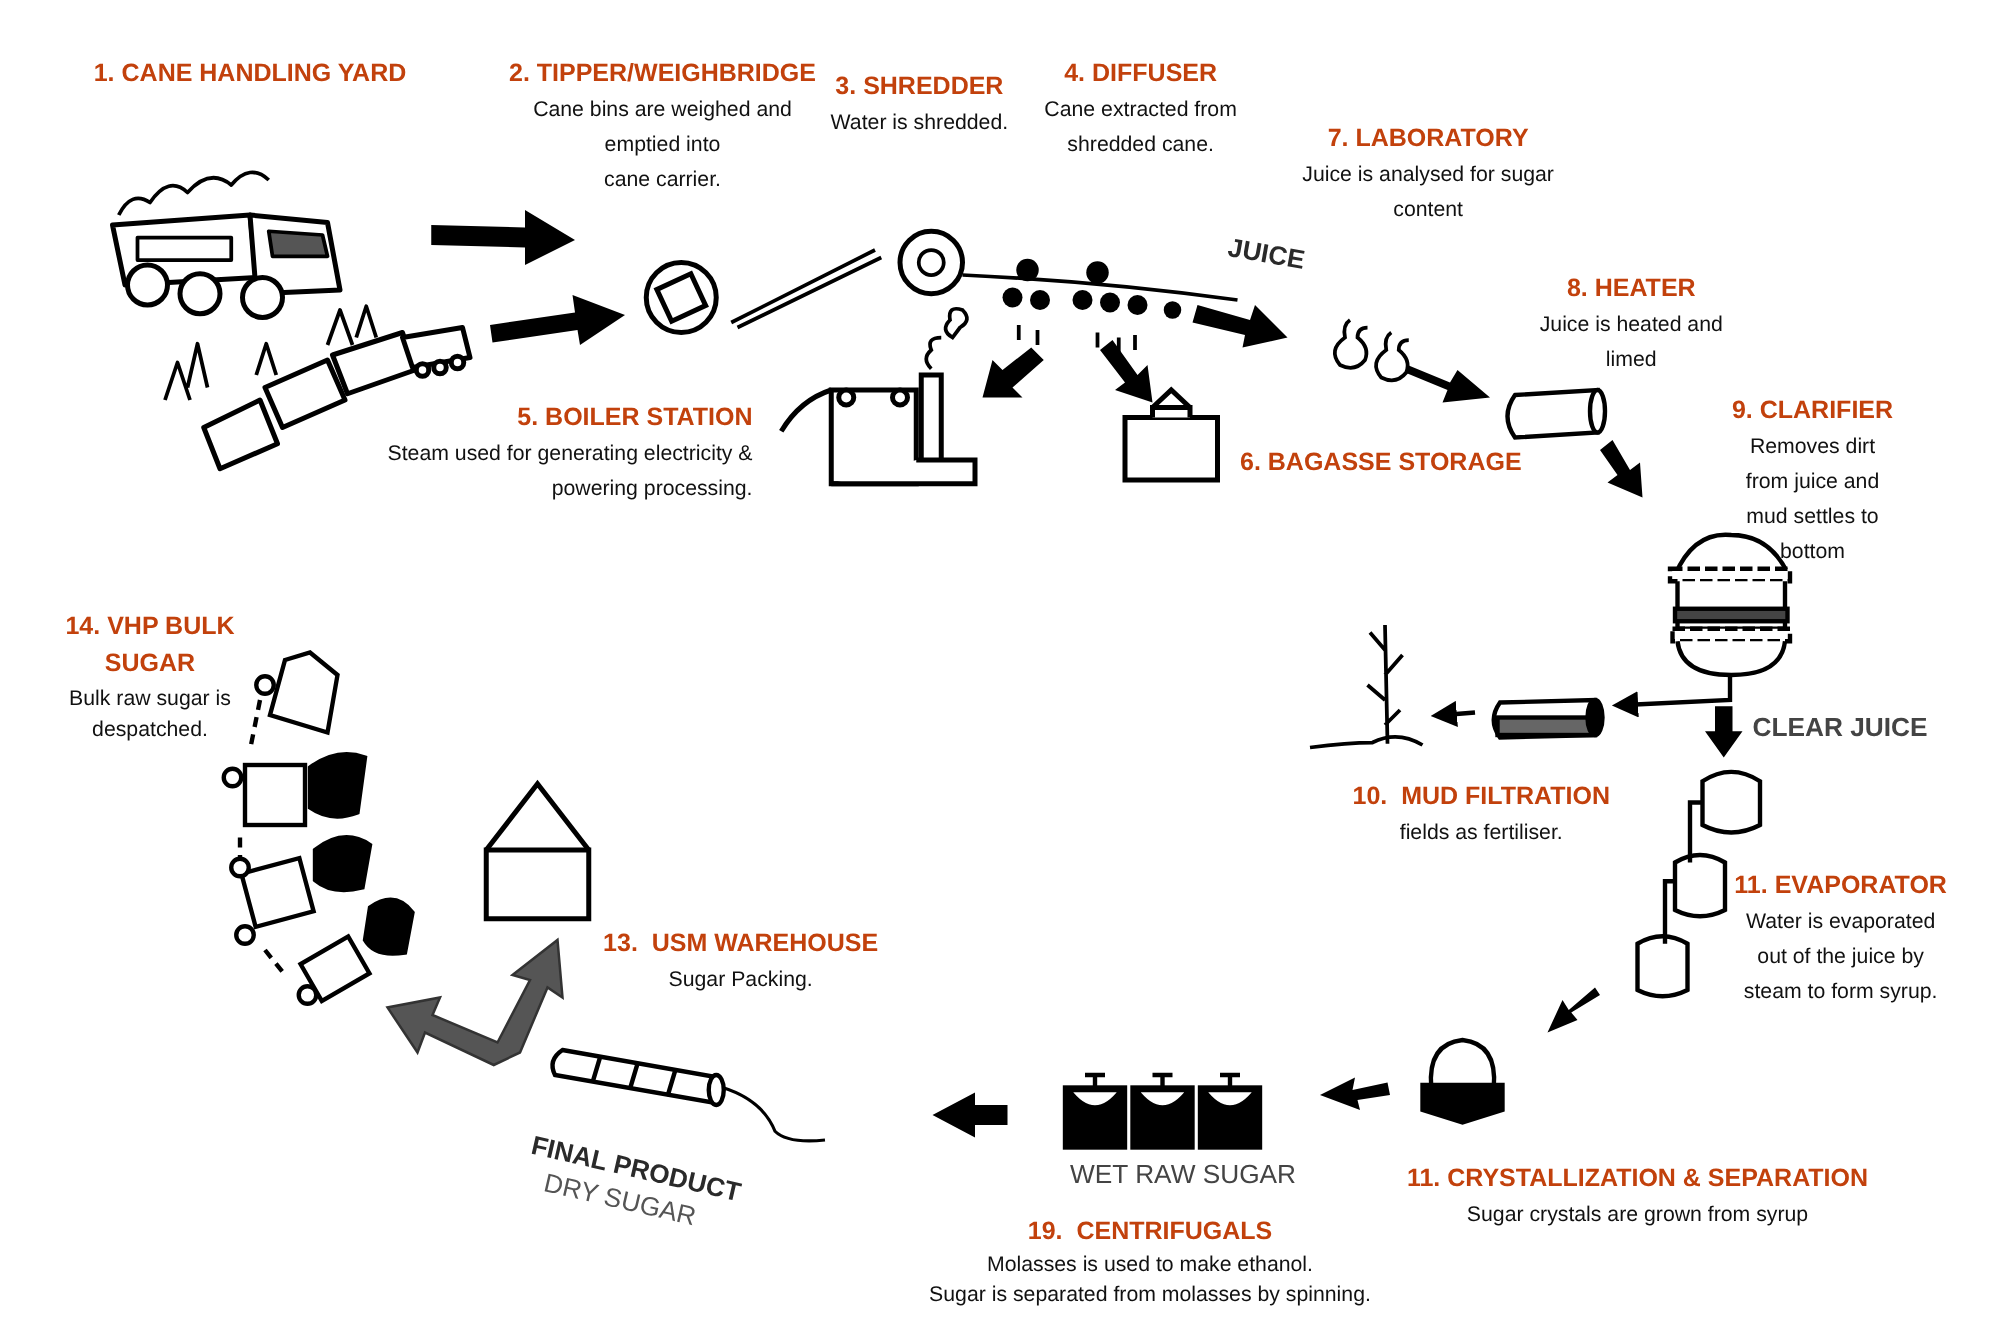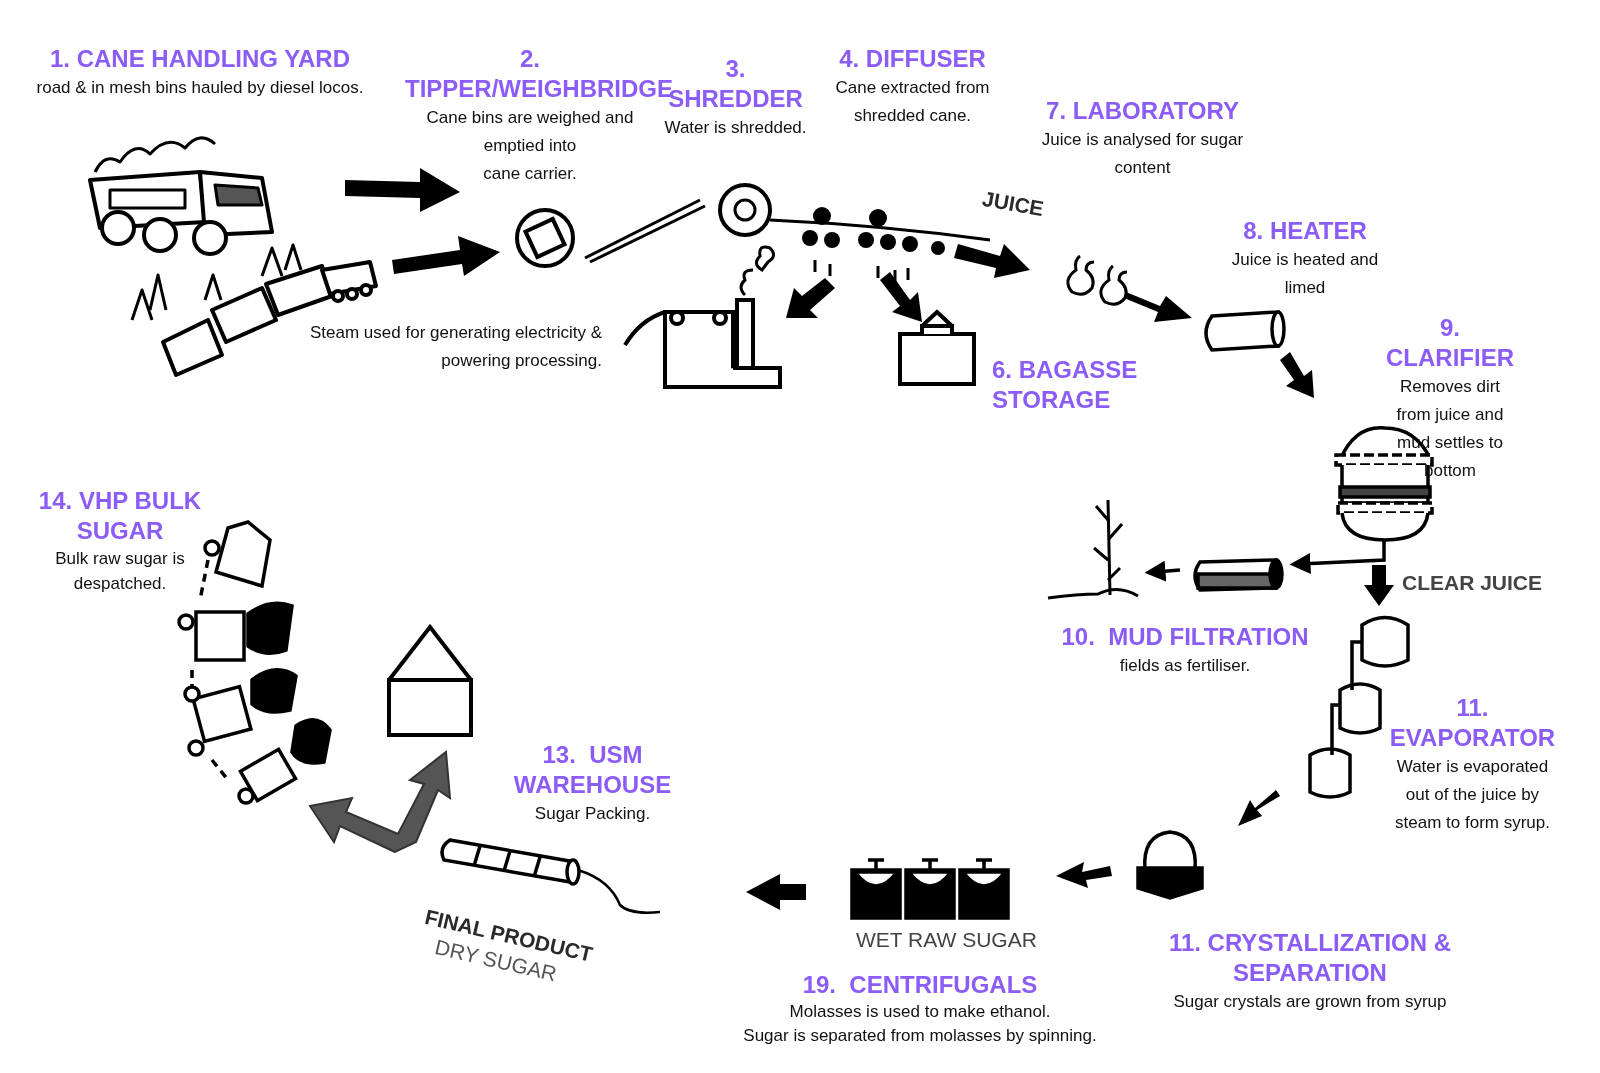--- a/index.html
+++ b/index.html
@@ -1,20 +1,20 @@
 <!DOCTYPE html>
 <html><head>
 <meta charset="utf-8">
 <style>
   html, body { margin:0; padding:0; background:#ffffff; }
   body { width:1600px; height:1073px; position:relative; overflow:hidden;
          font-family:"Liberation Sans", sans-serif; color:#1a1a1a; }
   #art { position:absolute; left:0; top:0; width:1600px; height:1073px; }
   .lbl { position:absolute; text-align:center; line-height:28px; }
-  .t { font-weight:bold; font-size:24px; color:#8b5cf6; display:block; line-height:30px; }
+  .t { font-weight:bold; font-size:20px; color:#c2410c; display:block; line-height:30px; }
   .d { font-size:17px; color:#111; display:block; }
   .right { text-align:right; }
   .left { text-align:left; }
   .big { font-weight:bold; font-size:21px; color:#2a2a2a; position:absolute; }
   .grey { color:#555; font-weight:normal; }
 </style>
 </head>
 <body>
 
 <svg id="art" viewBox="0 0 1600 1073">
@@ -184,21 +184,20 @@
     <path d="M252,680 Q275,662 296,676 L290,710 Q266,716 252,704 Z" fill="#000"></path>
     <path d="M296,726 Q316,712 330,730 L324,762 Q300,766 292,752 Z" fill="#000"></path>
     <rect x="246" y="758" width="44" height="34" transform="rotate(-30 268 775)"></rect>
     <circle cx="246" cy="796" r="7"></circle>
     <path d="M208,560 L200,600 M192,670 L192,686 M212,760 L228,780" fill="none" stroke-dasharray="8 6"></path>
   </g>
 </svg>
 
 <div class="lbl" style="left:20px; top:44px; width:360px;">
   <span class="t"><span>1.</span> <span>CANE HANDLING YARD</span></span>
-  <span class="d">road &amp; in mesh bins hauled by diesel locos.</span>
 </div>
 
 <div class="lbl" style="left:405px; top:44px; width:250px;">
   <span class="t"><span>2.</span> <span>TIPPER/WEIGHBRIDGE</span></span>
   <span class="d">Cane bins are weighed and</span>
   <span class="d">emptied into</span>
   <span class="d">cane carrier.</span>
 </div>
 
 <div class="lbl" style="left:658px; top:54px; width:155px;">
@@ -228,20 +227,21 @@
 
 <div class="lbl" style="left:1375px; top:313px; width:150px;">
   <span class="t"><span>9.</span> <span>CLARIFIER</span></span>
   <span class="d">Removes dirt</span>
   <span class="d">from juice and</span>
   <span class="d">mud settles to</span>
   <span class="d">bottom</span>
 </div>
 
 <div class="lbl right" style="left:270px; top:319px; width:332px;">
+  <span class="t"><span>5.</span> <span>BOILER STATION</span></span>
   <span class="d">Steam used for generating electricity &amp;</span>
   <span class="d">powering processing.</span>
 </div>
 
 <div class="lbl left" style="left:992px; top:355px; width:230px;">
   <span class="t"><span>6.</span> <span>BAGASSE STORAGE</span></span>
 </div>
 
 <div class="big" style="left:1402px; top:571px; color:#444;">CLEAR JUICE</div>
 

